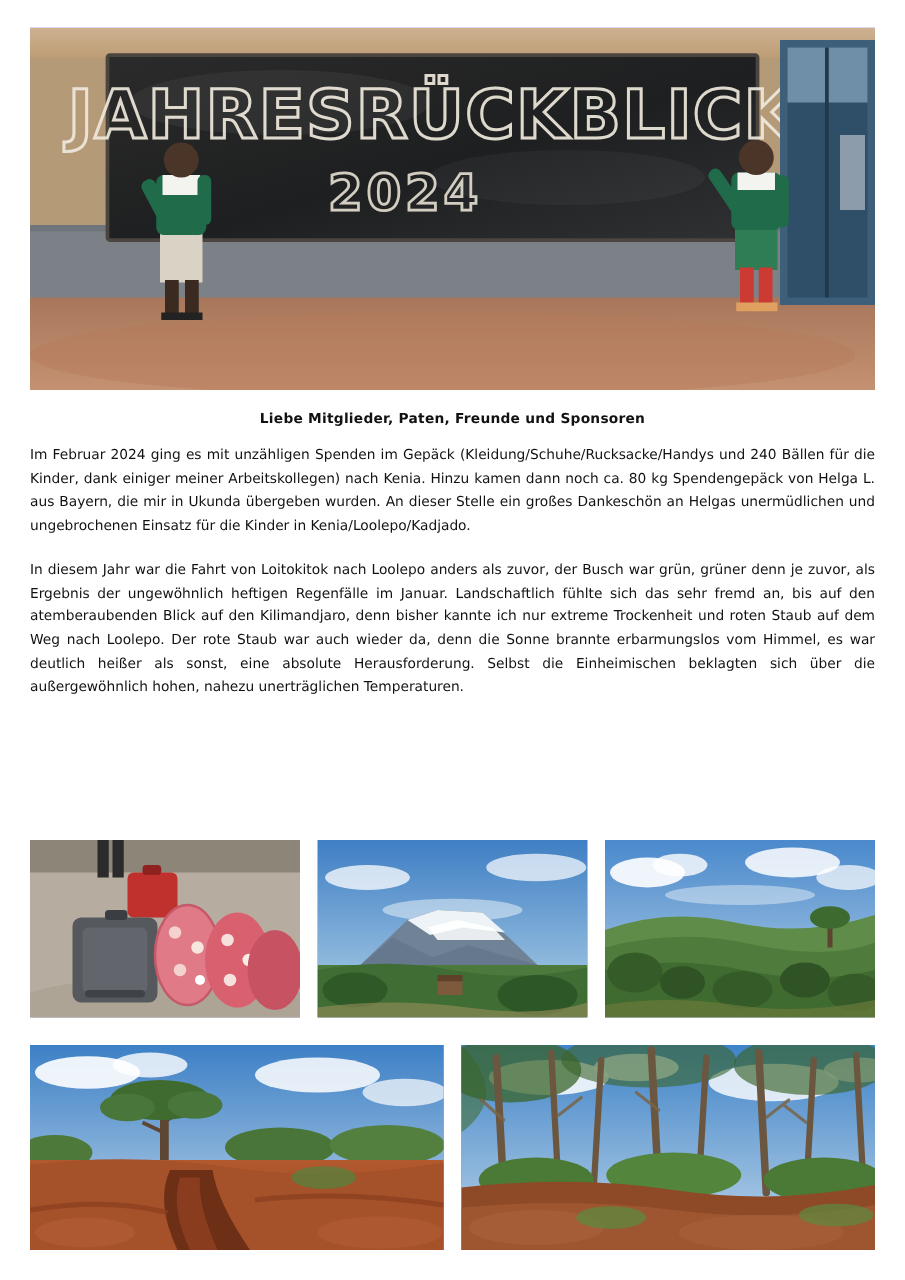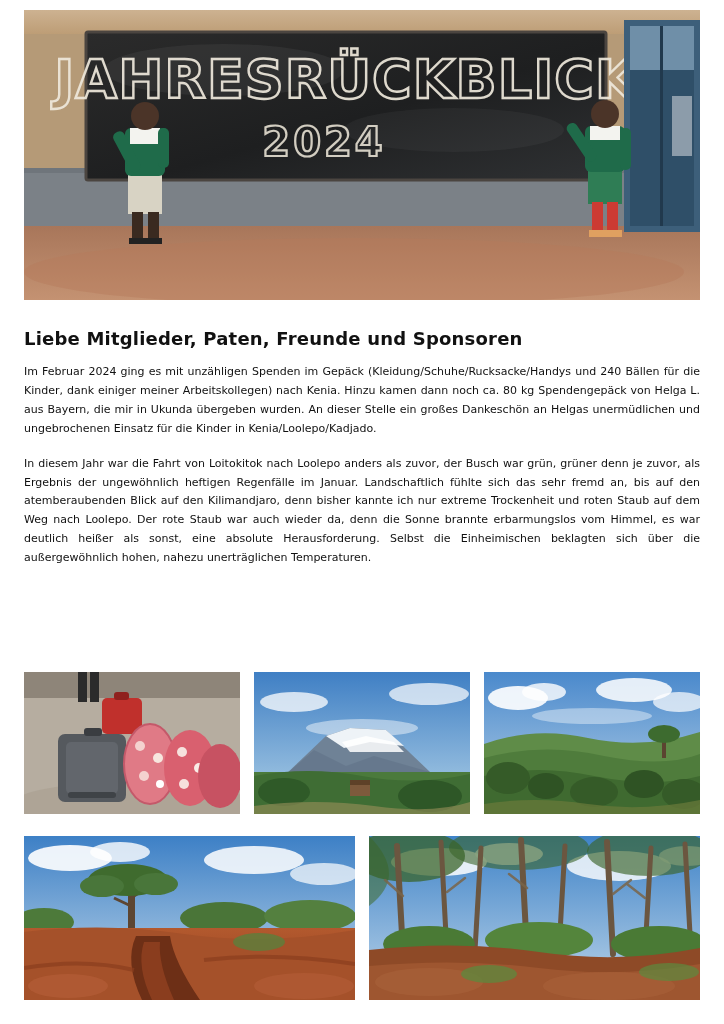--- a/index.html
+++ b/index.html
@@ -18,38 +18,38 @@
     position: relative;
     width: 724px;
     height: 1024px;
     box-sizing: border-box;
   }
 
   
   .hero {
     position: absolute;
     left: 24px;
-    top: 10px;
+    top: 22px;
     width: 676px;
     height: 290px;
     overflow: hidden;
     background: #c4b5fd;
   }
   .hero-svg { display: block; width: 100%; height: 100%; }
 
   
   .content {
     position: absolute;
     left: 24px;
     top: 328px;
     width: 676px;
   }
   .salutation {
-    text-align: left;
-    font-size: 18px;
+    text-align: center;
+    font-size: 11px;
     font-weight: bold;
     letter-spacing: .2px;
     margin: 0 0 14px 0;
     color: #111;
   }
   p.para {
     margin: 0 0 16px 0;
     font-size: 11px;
     line-height: 1.72;
     text-align: justify;

